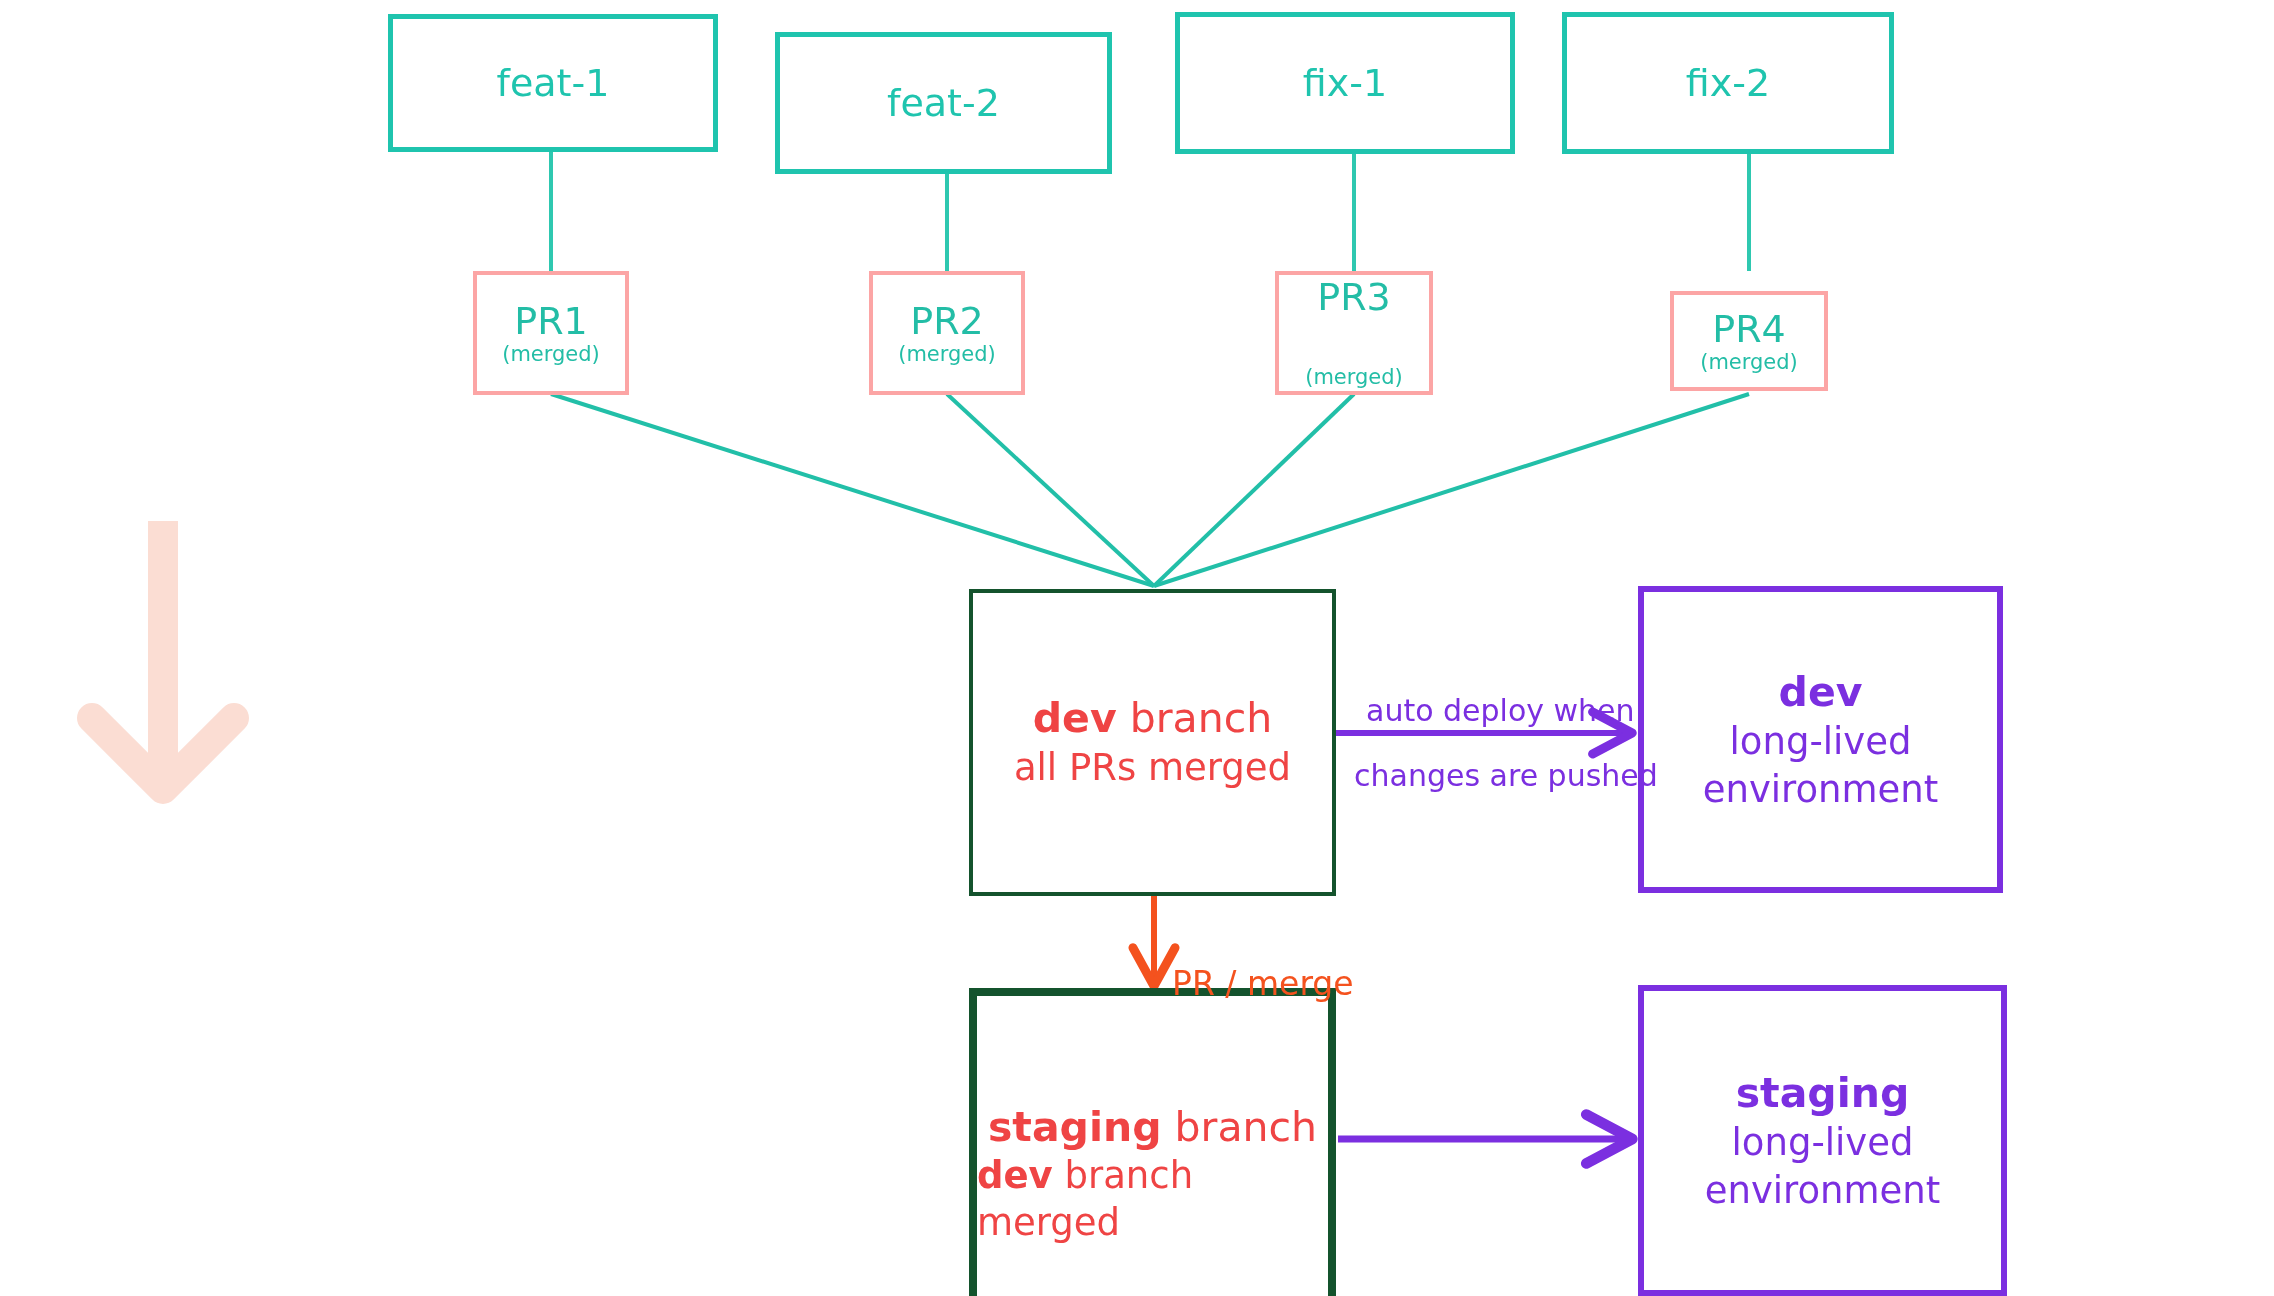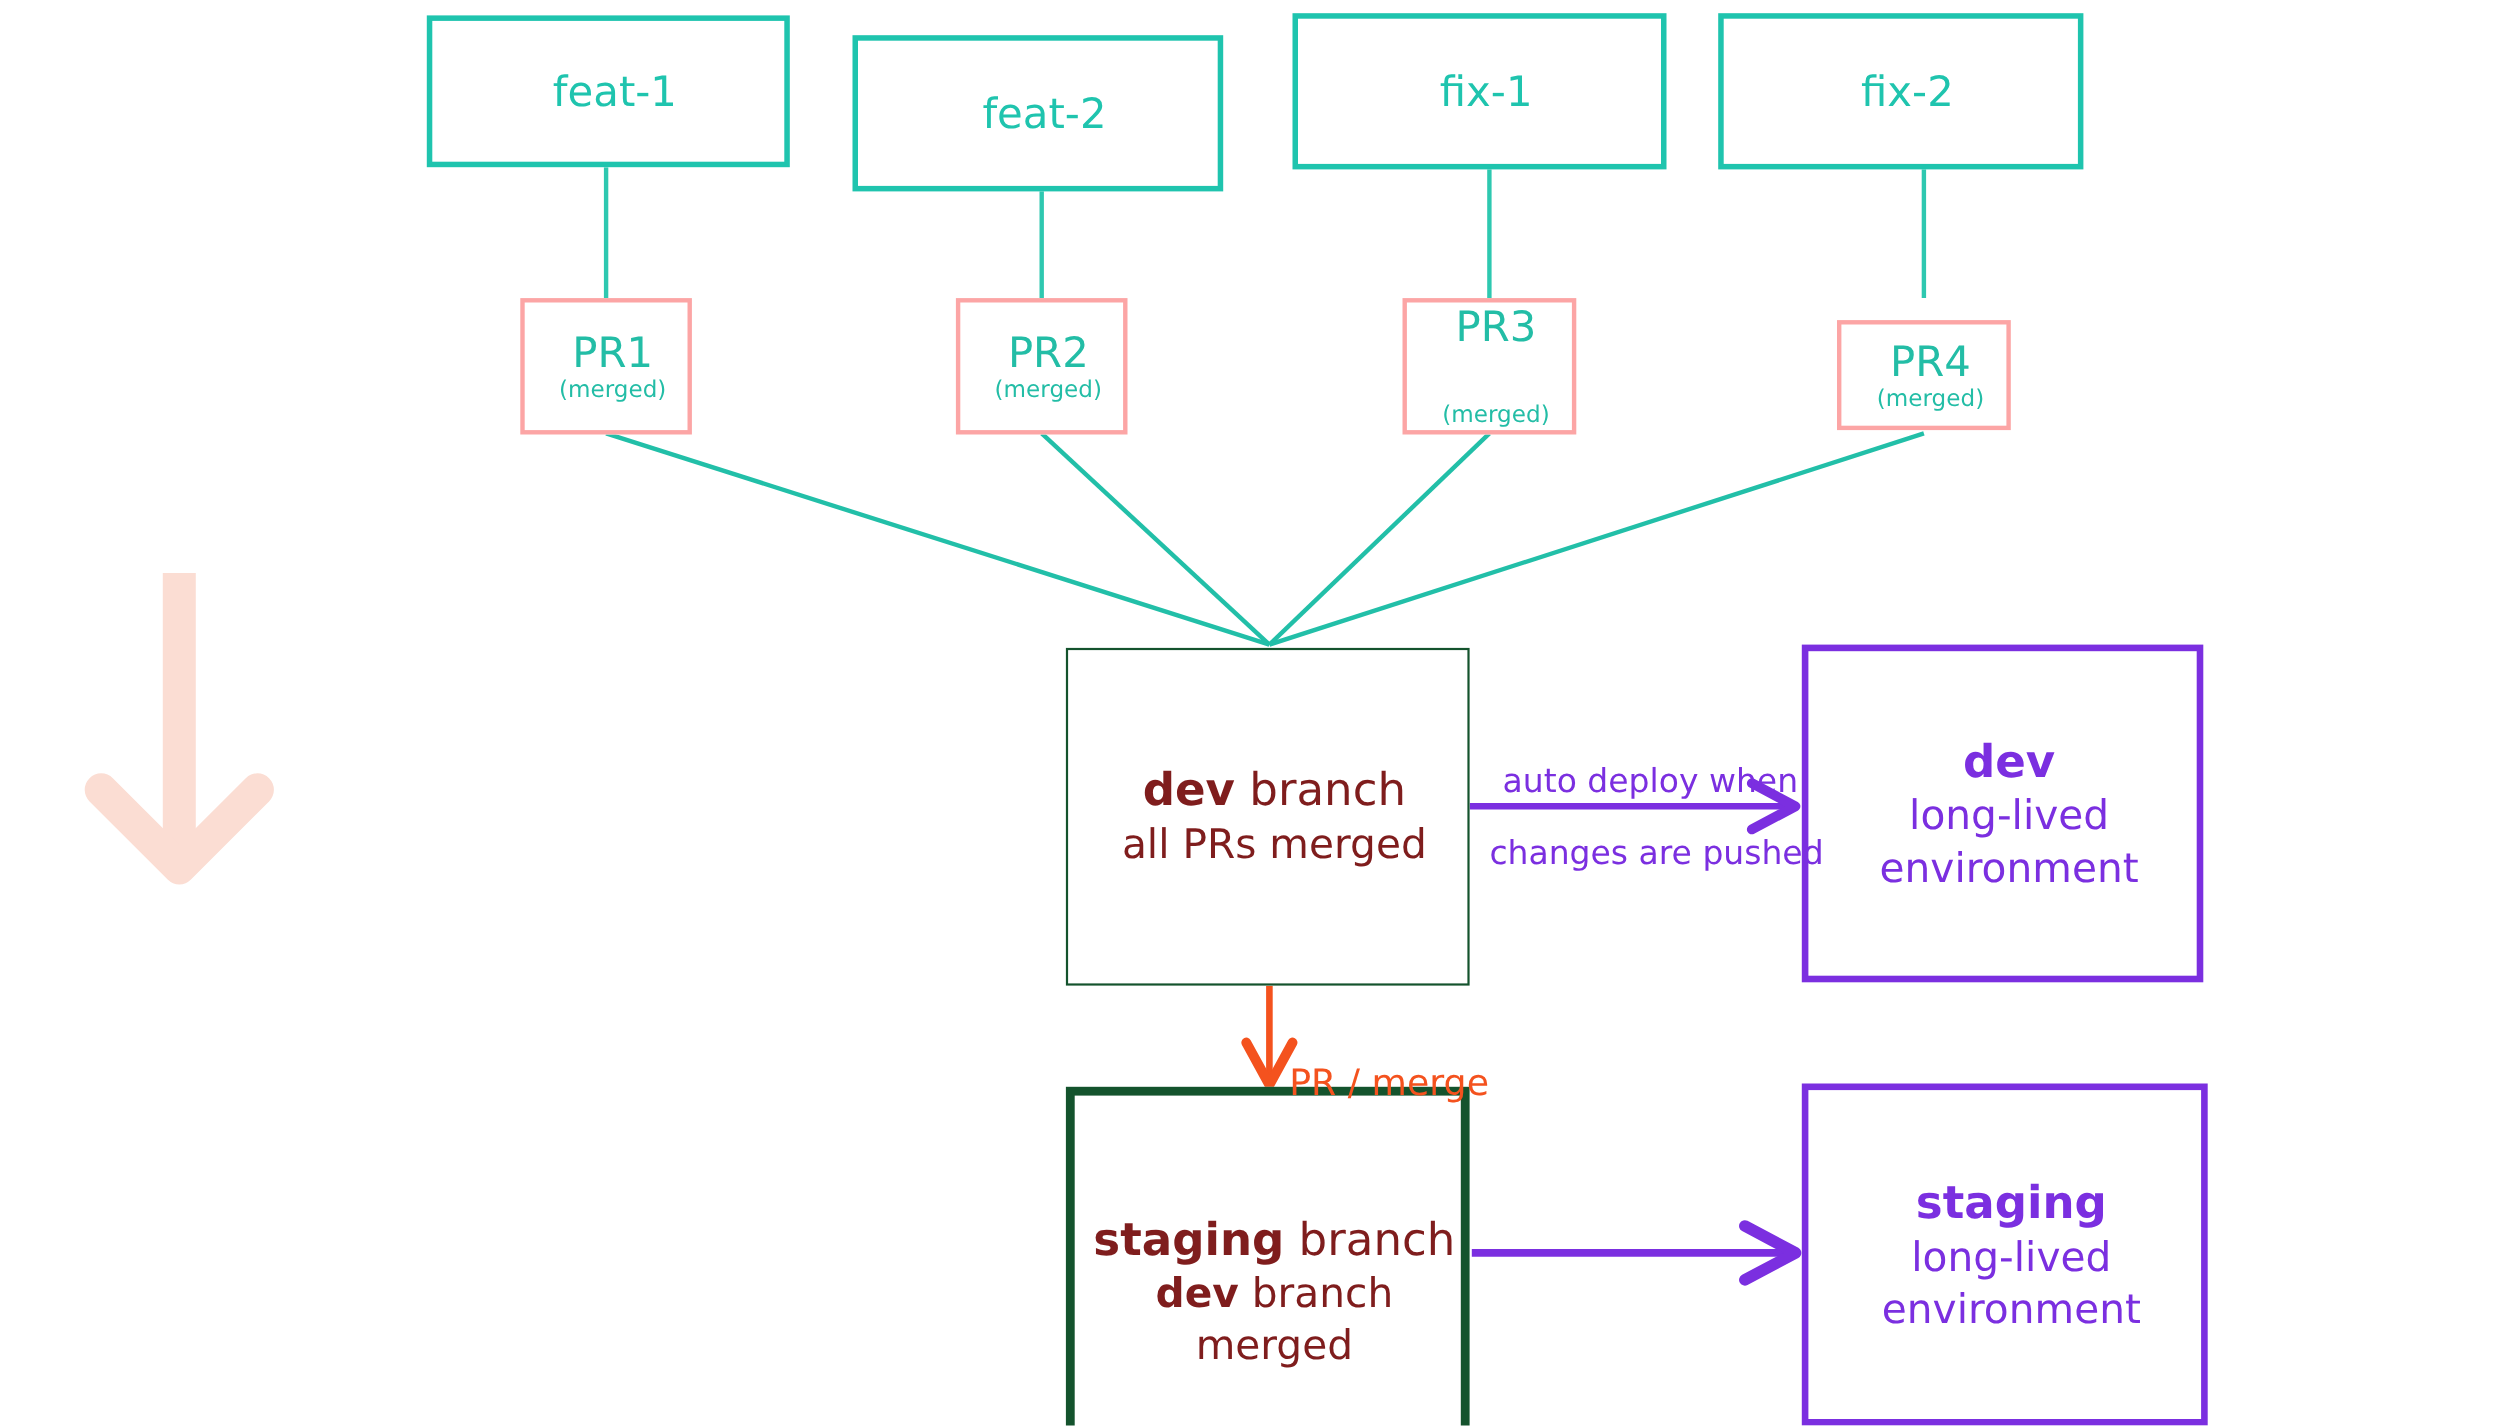--- a/index.html
+++ b/index.html
@@ -21,22 +21,21 @@
     height: 1296px;
   }
   .node {
     position: absolute;
     box-sizing: border-box;
     background: #ffffff;
     display: flex;
     flex-direction: column;
     align-items: center;
     justify-content: center;
-    text-align: center;
-    padding-left: 12px;
+    text-align: left;
   }
   
   .branch-box {
     border: 5px solid #1fc4ae;
     color: #1fc4ae;
     font-size: 38px;
     font-weight: 400;
   }
   
   .pr-box {
@@ -47,22 +46,22 @@
   .pr-box .pr-title {
     font-size: 38px;
     font-weight: 400;
   }
   .pr-box .pr-sub {
     font-size: 21px;
     font-weight: 400;
   }
   
   .orange-box {
-    border: 2px solid #14532d;
-    color: #7f1d1d;
+    border: 4px solid #14532d;
+    color: #ef4444;
     line-height: 1.26;
   }
   .orange-box.thick { border-width: 8px; }
   .orange-box .line1 { font-size: 41px; font-weight: 400; }
   .orange-box .line2 { font-size: 37px; font-weight: 400; }
   .orange-box b { font-weight: 700; }
   
   .purple-box {
     border: 6px solid #7b2fe0;
     color: #7b2fe0;

